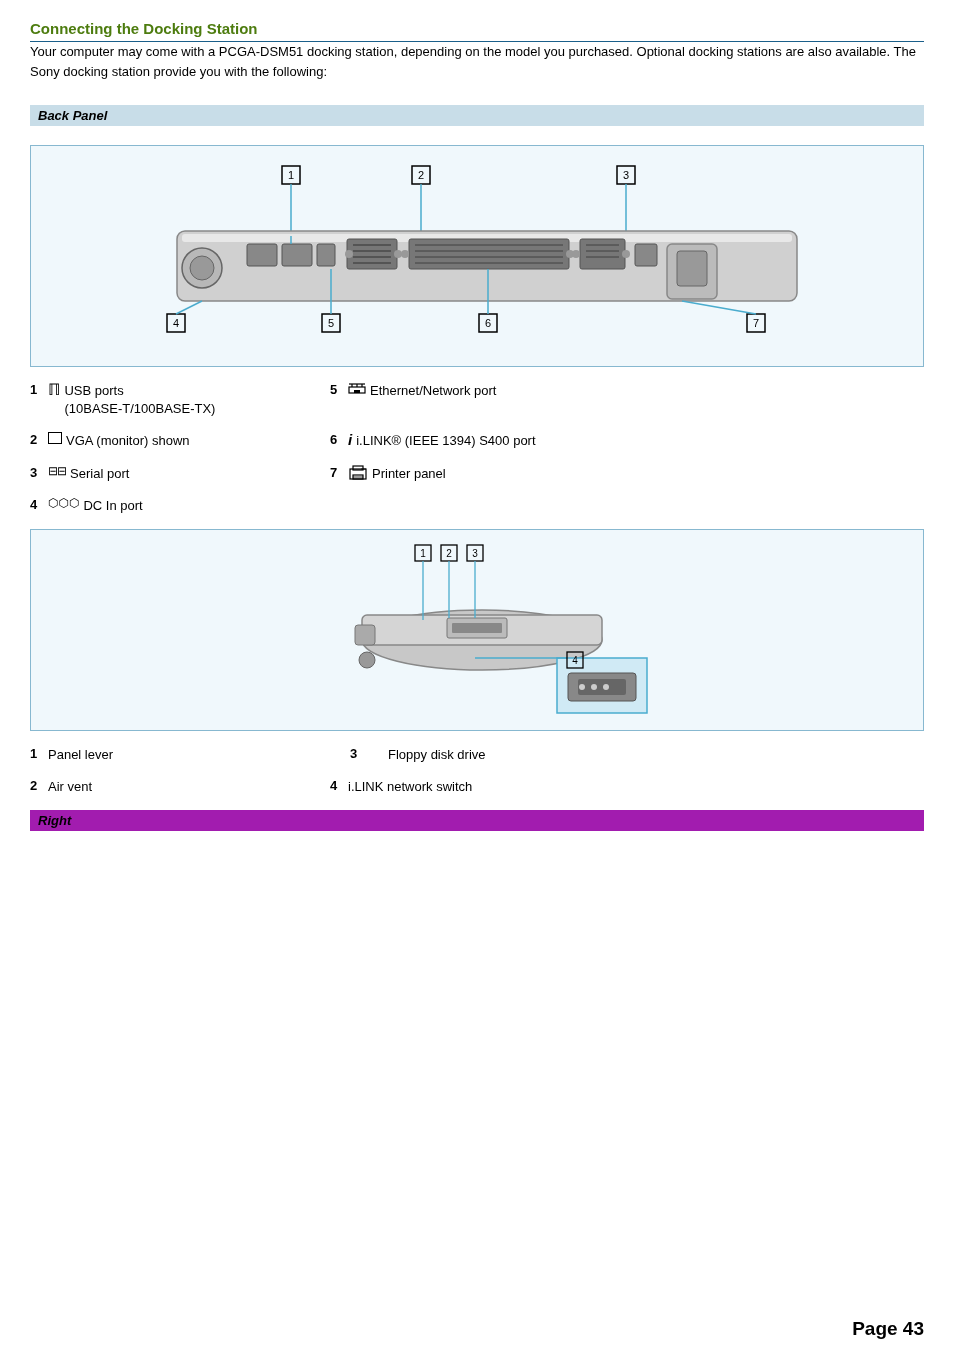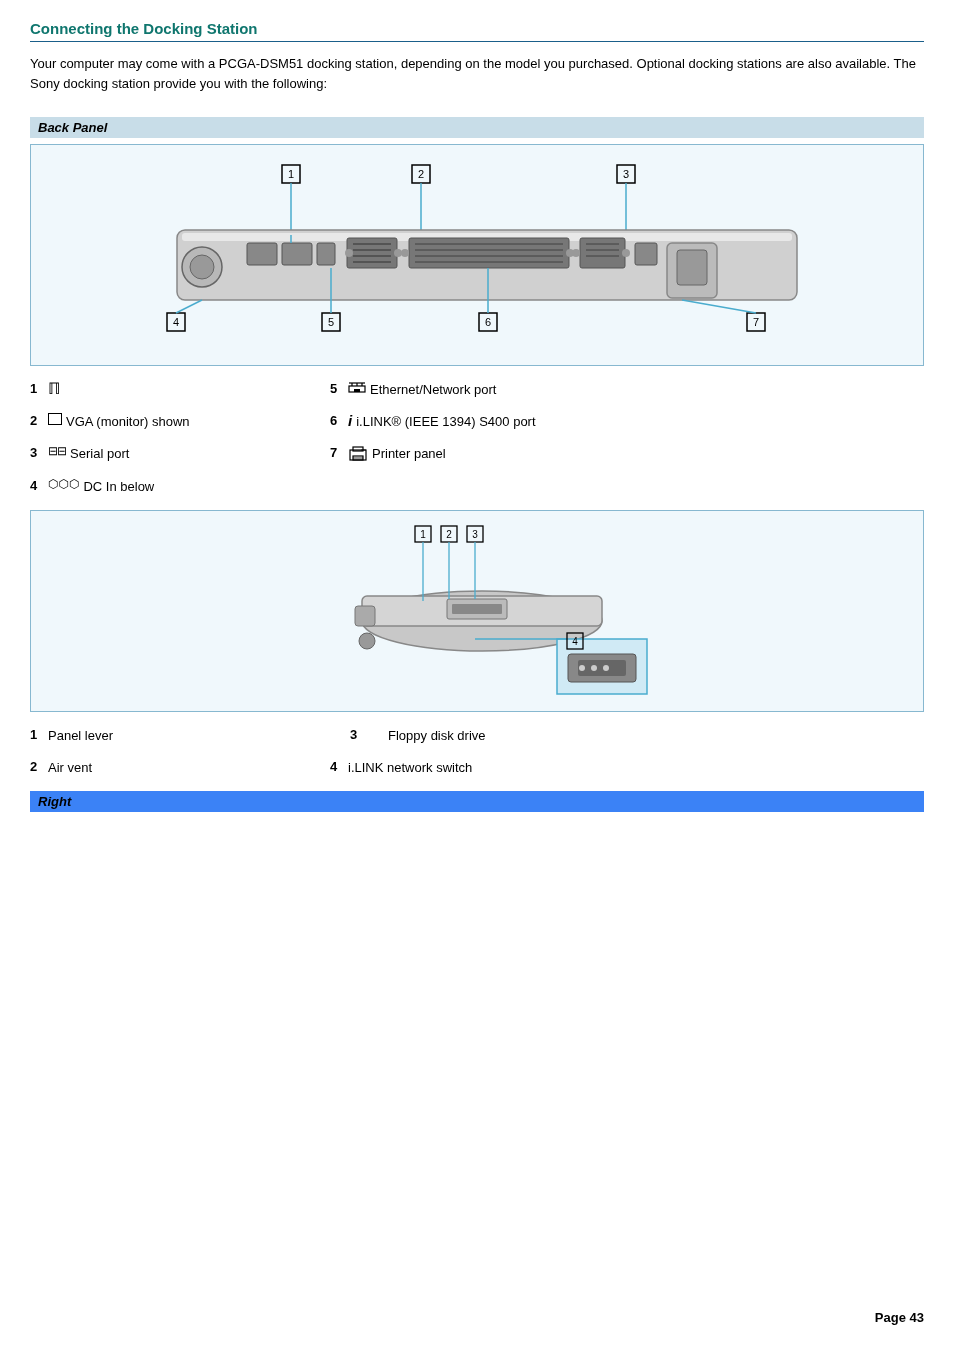--- a/index.html
+++ b/index.html
@@ -7,26 +7,25 @@
       font-family: Arial, sans-serif;
       font-size: 13px;
       background: #fff;
       color: #000;
       width: 954px;
       min-height: 1351px;
       padding: 20px 30px;
       position: relative;
     }
     .page-title {
-      color: #0f766e;
+      color: #4d7c0f;
       font-size: 15px;
       font-weight: bold;
       border-bottom: 1px solid #1a5f8a;
       padding-bottom: 4px;
-      margin-bottom: 12px;
     }
     .intro-text {
       margin-bottom: 24px;
       line-height: 1.5;
     }
     .bullet-list {
       list-style: none;
       margin: 8px 0 12px 20px;
     }
     .bullet-list li {
@@ -40,21 +39,21 @@
       position: absolute;
       left: -10px;
       color: #000;
       font-size: 12px;
     }
     .section-header {
       background: #c8dde8;
       font-style: italic;
       font-weight: bold;
       padding: 3px 8px;
-      margin-bottom: 6px;
+      margin-bottom: 19px;
       font-size: 13px;
     }
     .diagram-area {
       border: 1px solid #87b8d0;
       background: #f0f8fc;
       margin: 0 0 15px 0;
       padding: 10px;
       min-height: 220px;
       position: relative;
       display: flex;
@@ -108,27 +107,27 @@
     }
     .left-svg {
       width: 380px;
       height: 180px;
     }
     .section-divider {
       margin-bottom: 12px;
     }
     .page-number {
       position: absolute;
-      bottom: 26px;
+      bottom: 11px;
       right: 30px;
-      font-size: 13px;
+      font-size: 19px;
       font-weight: bold;
     }
     .right-section-header {
-      background: #3b82f6;
+      background: #a21caf;
       font-style: italic;
       font-weight: bold;
       padding: 3px 8px;
       margin-top: 10px;
       font-size: 13px;
     }
   </style>
 </head>
 <body>
 
@@ -221,20 +220,24 @@
       <line x1="361" y1="145" x2="361" y2="113" stroke="#4aacce" stroke-width="1.5"></line>
     </svg>
   </div>
 
   <div class="port-descriptions">
 
     <div class="port-row">
       <div class="port-item">
         <span class="port-number">1</span>
         <span class="port-icon" style="font-size:16px;">ℿ</span>
+        <span class="port-label">
+          USB ports<br>
+          <span>(10BASE-T/100BASE-TX)</span>
+        </span>
       </div>
       <div class="port-item-right">
         <span class="port-number">5</span>
         <span class="port-icon" style="font-size:13px; margin-right:4px;">
           
           <svg width="18" height="14" viewBox="0 0 18 14" style="vertical-align:middle;">
             <rect x="1" y="4" width="16" height="6" fill="none" stroke="#000" stroke-width="1.2"></rect>
             <line x1="4" y1="4" x2="4" y2="1" stroke="#000" stroke-width="1.2"></line>
             <line x1="9" y1="4" x2="9" y2="1" stroke="#000" stroke-width="1.2"></line>
             <line x1="14" y1="4" x2="14" y2="1" stroke="#000" stroke-width="1.2"></line>
@@ -277,21 +280,21 @@
           </svg>
         </span>
         <span class="port-label">Printer panel</span>
       </div>
     </div>
 
     <div class="port-row">
       <div class="port-item">
         <span class="port-number">4</span>
         <span class="port-icon" style="margin-right:4px; font-size:12px;">⬡⬡⬡</span>
-        <span class="port-label">DC In below</span>
+        <span class="port-label">DC In port</span>
       </div>
     </div>
 
   </div>
 </div>
 
 <div class="section-divider">
 
   <div class="left-diagram-area">
     <svg class="left-svg" viewBox="0 0 380 180" xmlns="http://www.w3.org/2000/svg">

